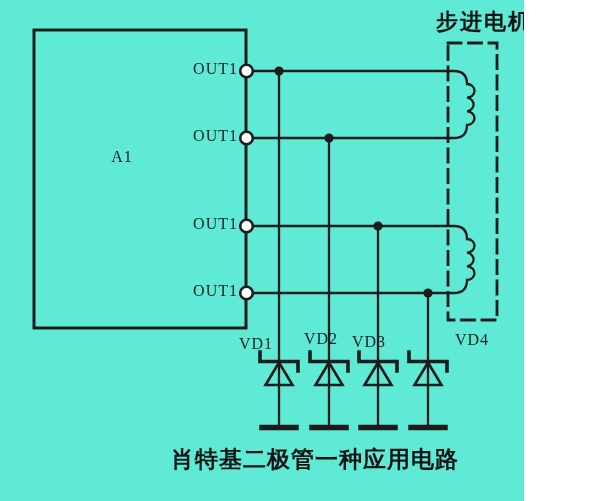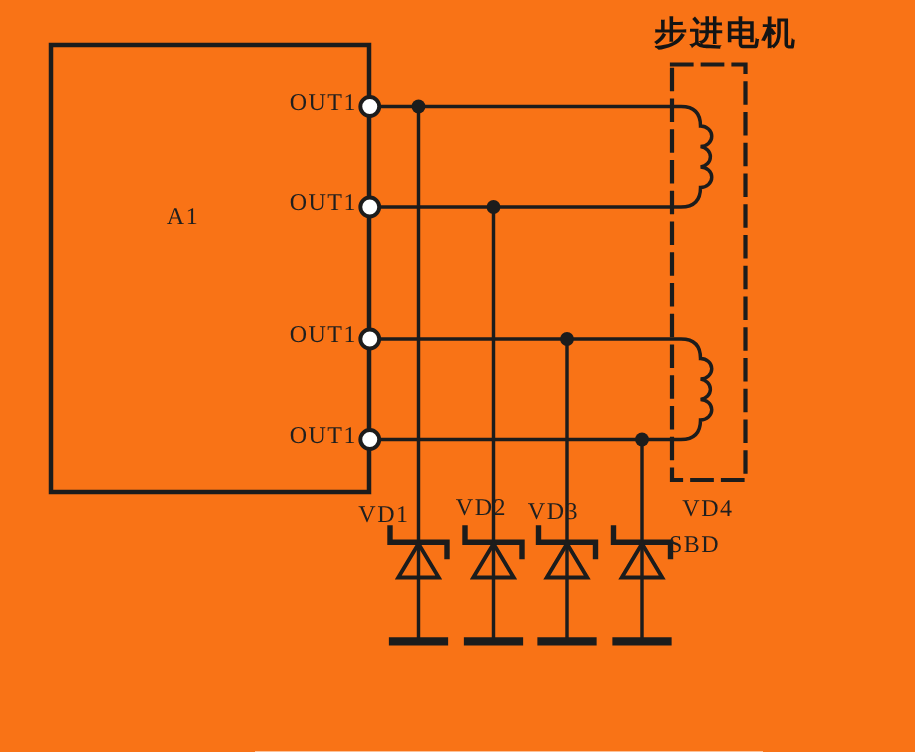--- a/index.html
+++ b/index.html
@@ -1,19 +1,19 @@
 <!DOCTYPE html>
 <html><head>
 <meta charset="utf-8">
 <style>
   html,body{margin:0;padding:0;background:#ffffff;}
   .canvas{
     position:relative;
-    width:610px;height:501px;
-    background:#f97316;
+    width:524px;height:501px;
+    background:#5eead4;
     font-family:"Liberation Serif", serif;
     color:#1c1c1c;
     overflow:hidden;
   }
   .canvas svg{position:absolute;left:0;top:0;}
   .lbl{position:absolute;white-space:nowrap;}
   .lbl-serif{
     font-family:"Liberation Serif", serif;
     font-size:16px;
     letter-spacing:1px;
@@ -21,21 +21,21 @@
   }
   .lbl-cjk{
     font-family:"Liberation Sans", sans-serif;
     font-weight:bold;
     color:#141414;
   }
   .title-lbl{left:428px;top:7px;width:112px;text-align:center;font-size:22px;letter-spacing:2px;}
   .caption-lbl{left:160px;top:444px;width:310px;text-align:center;font-size:23px;letter-spacing:1px;}
   .out-lbl{left:170px;width:68px;text-align:right;}
   .out-1{top:60px;} .out-2{top:127px;} .out-3{top:215px;} .out-4{top:282px;}
-  .ic-lbl{left:98px;top:136px;width:48px;text-align:center;}
+  .ic-lbl{left:98px;top:148px;width:48px;text-align:center;}
   .vd-lbl{width:52px;text-align:right;}
   .vd-1{left:221px;top:335px;} .vd-2{left:286px;top:330px;}
   .vd-3{left:334px;top:333px;} .vd-4{left:437px;top:331px;}
   .sbd-lbl{left:446px;top:355px;width:56px;}
 </style>
 </head>
 <body>
 
 <div class="canvas">
 
@@ -109,15 +109,15 @@
   <div class="lbl lbl-serif out-lbl out-2">OUT1</div>
   <div class="lbl lbl-serif out-lbl out-3">OUT1</div>
   <div class="lbl lbl-serif out-lbl out-4">OUT1</div>
 
   <div class="lbl lbl-serif ic-lbl">A1</div>
 
   <div class="lbl lbl-serif vd-lbl vd-1">VD1</div>
   <div class="lbl lbl-serif vd-lbl vd-2">VD2</div>
   <div class="lbl lbl-serif vd-lbl vd-3">VD3</div>
   <div class="lbl lbl-serif vd-lbl vd-4">VD4</div>
-  <div class="lbl lbl-serif sbd-lbl">SBD</div>
 
+  <div class="lbl lbl-cjk caption-lbl">肖特基二极管一种应用电路</div>
 </div>
 
 </body></html>

